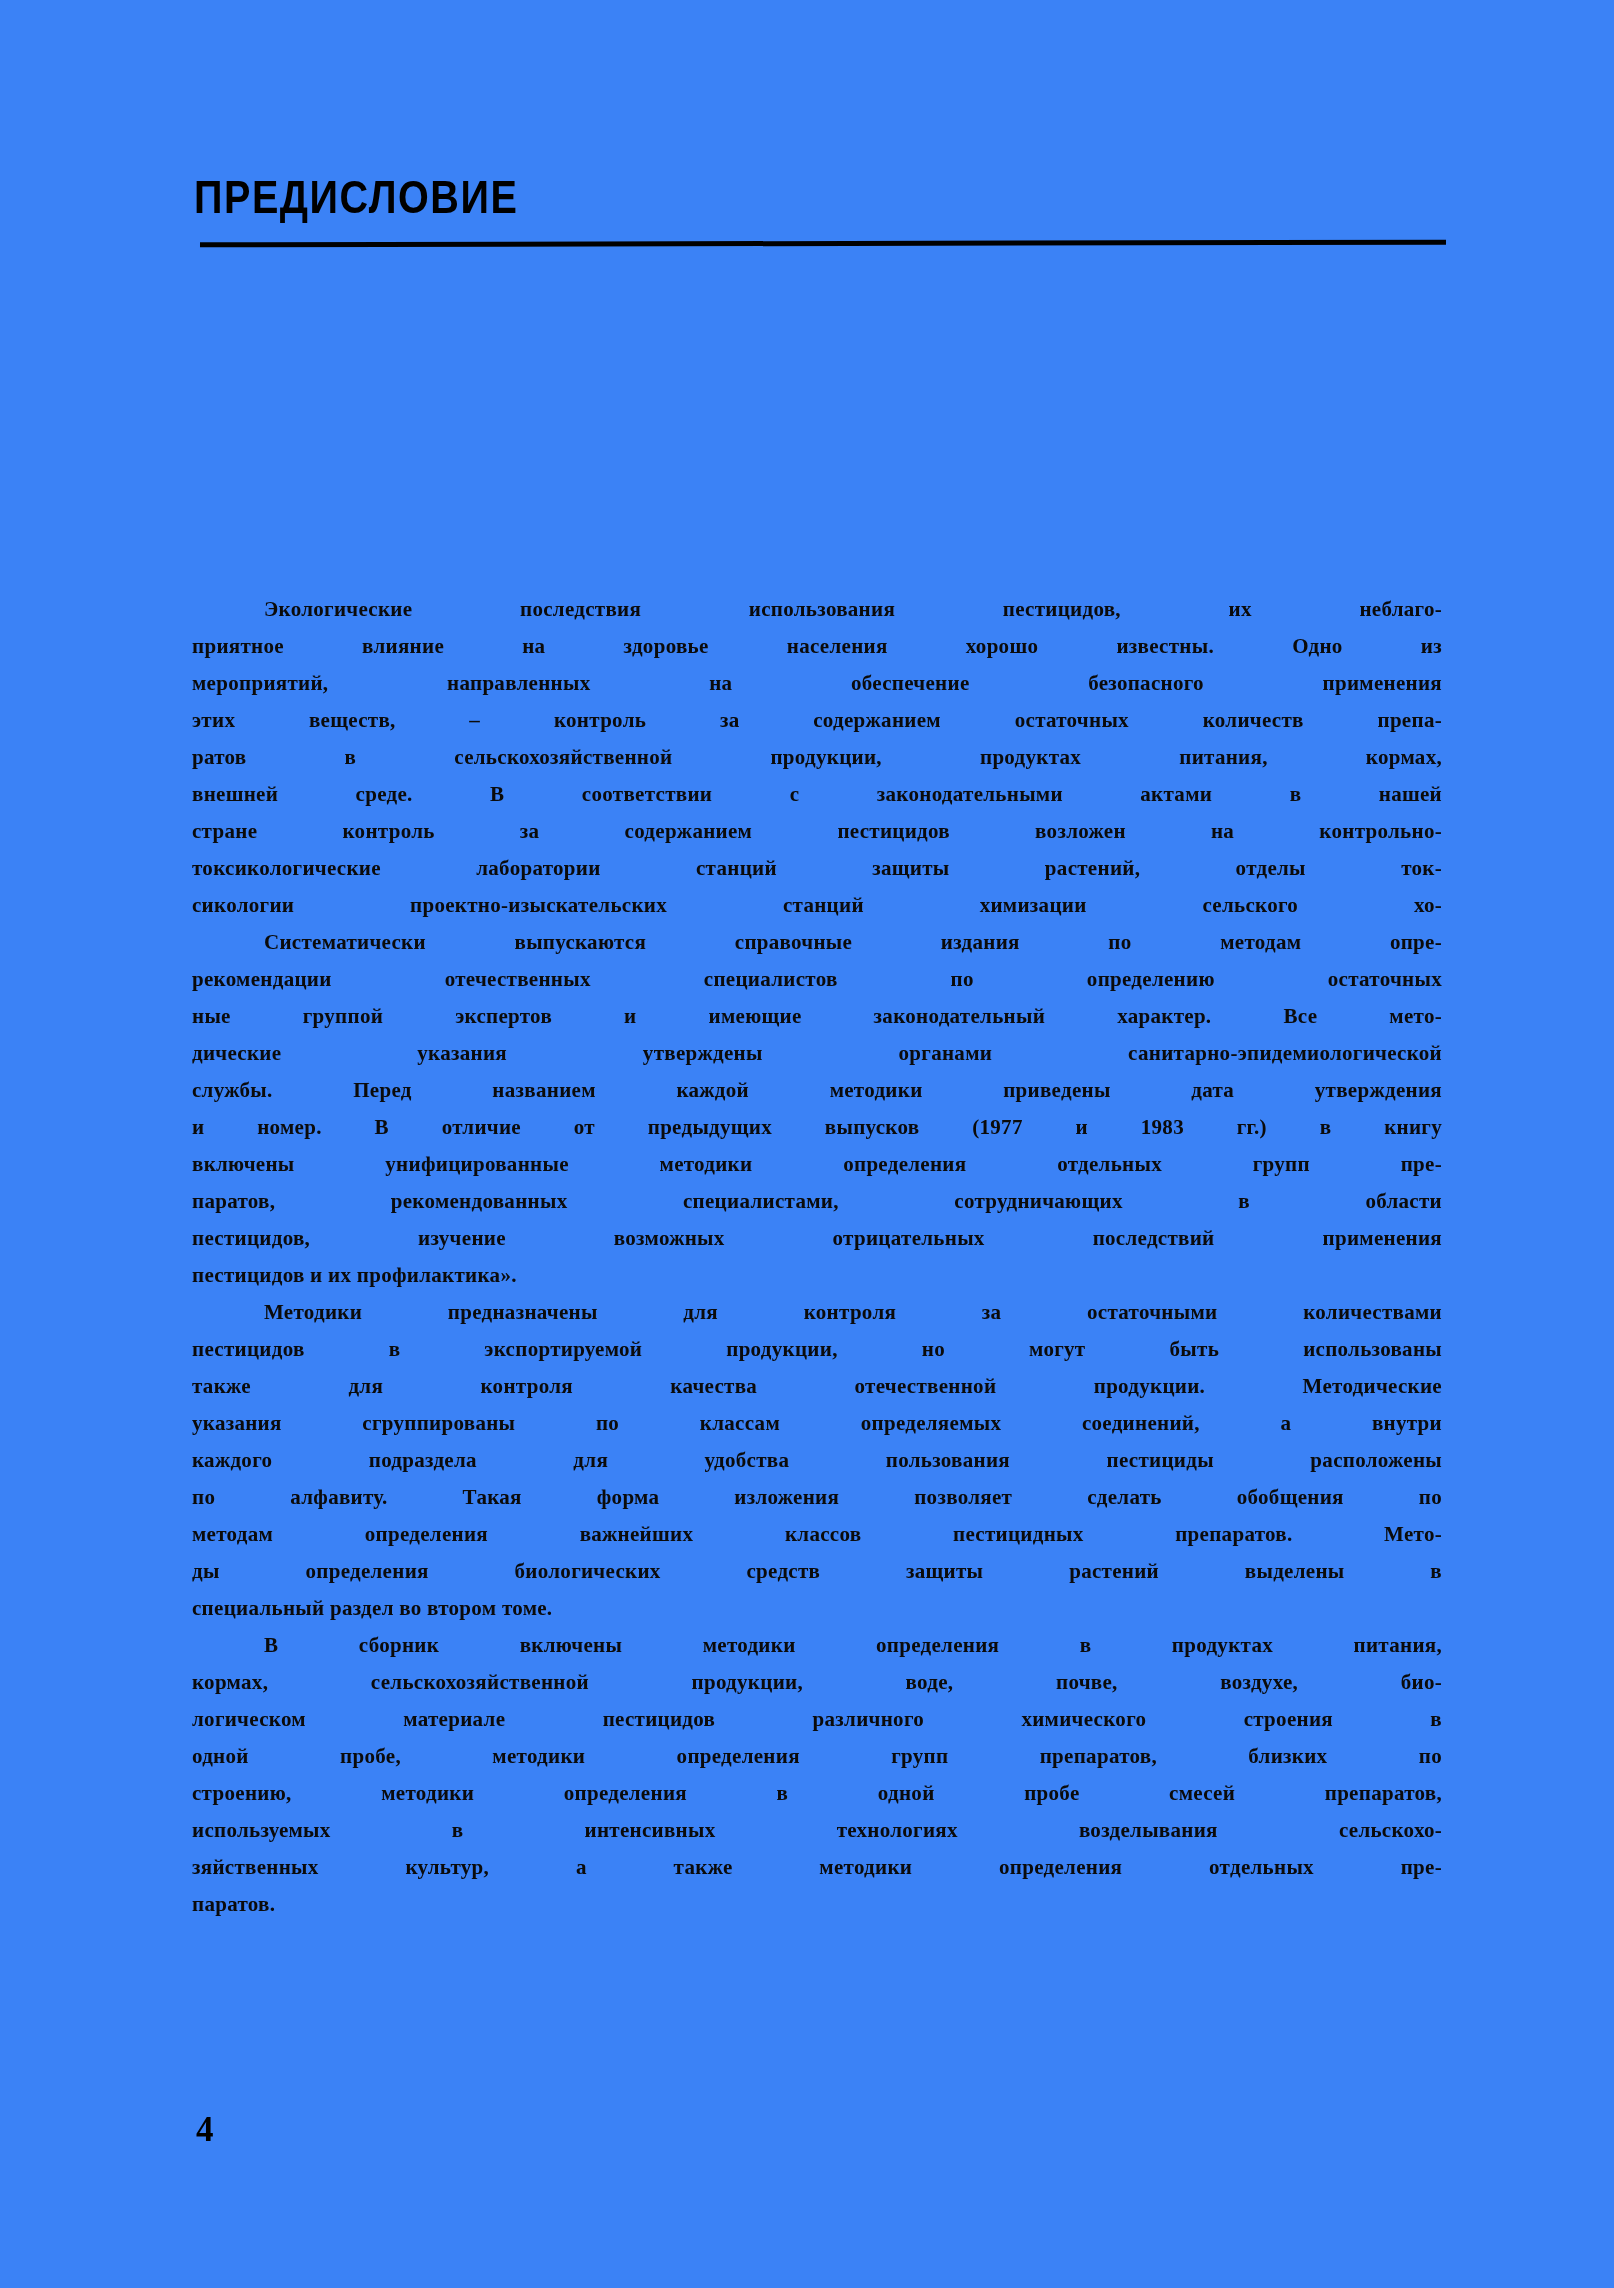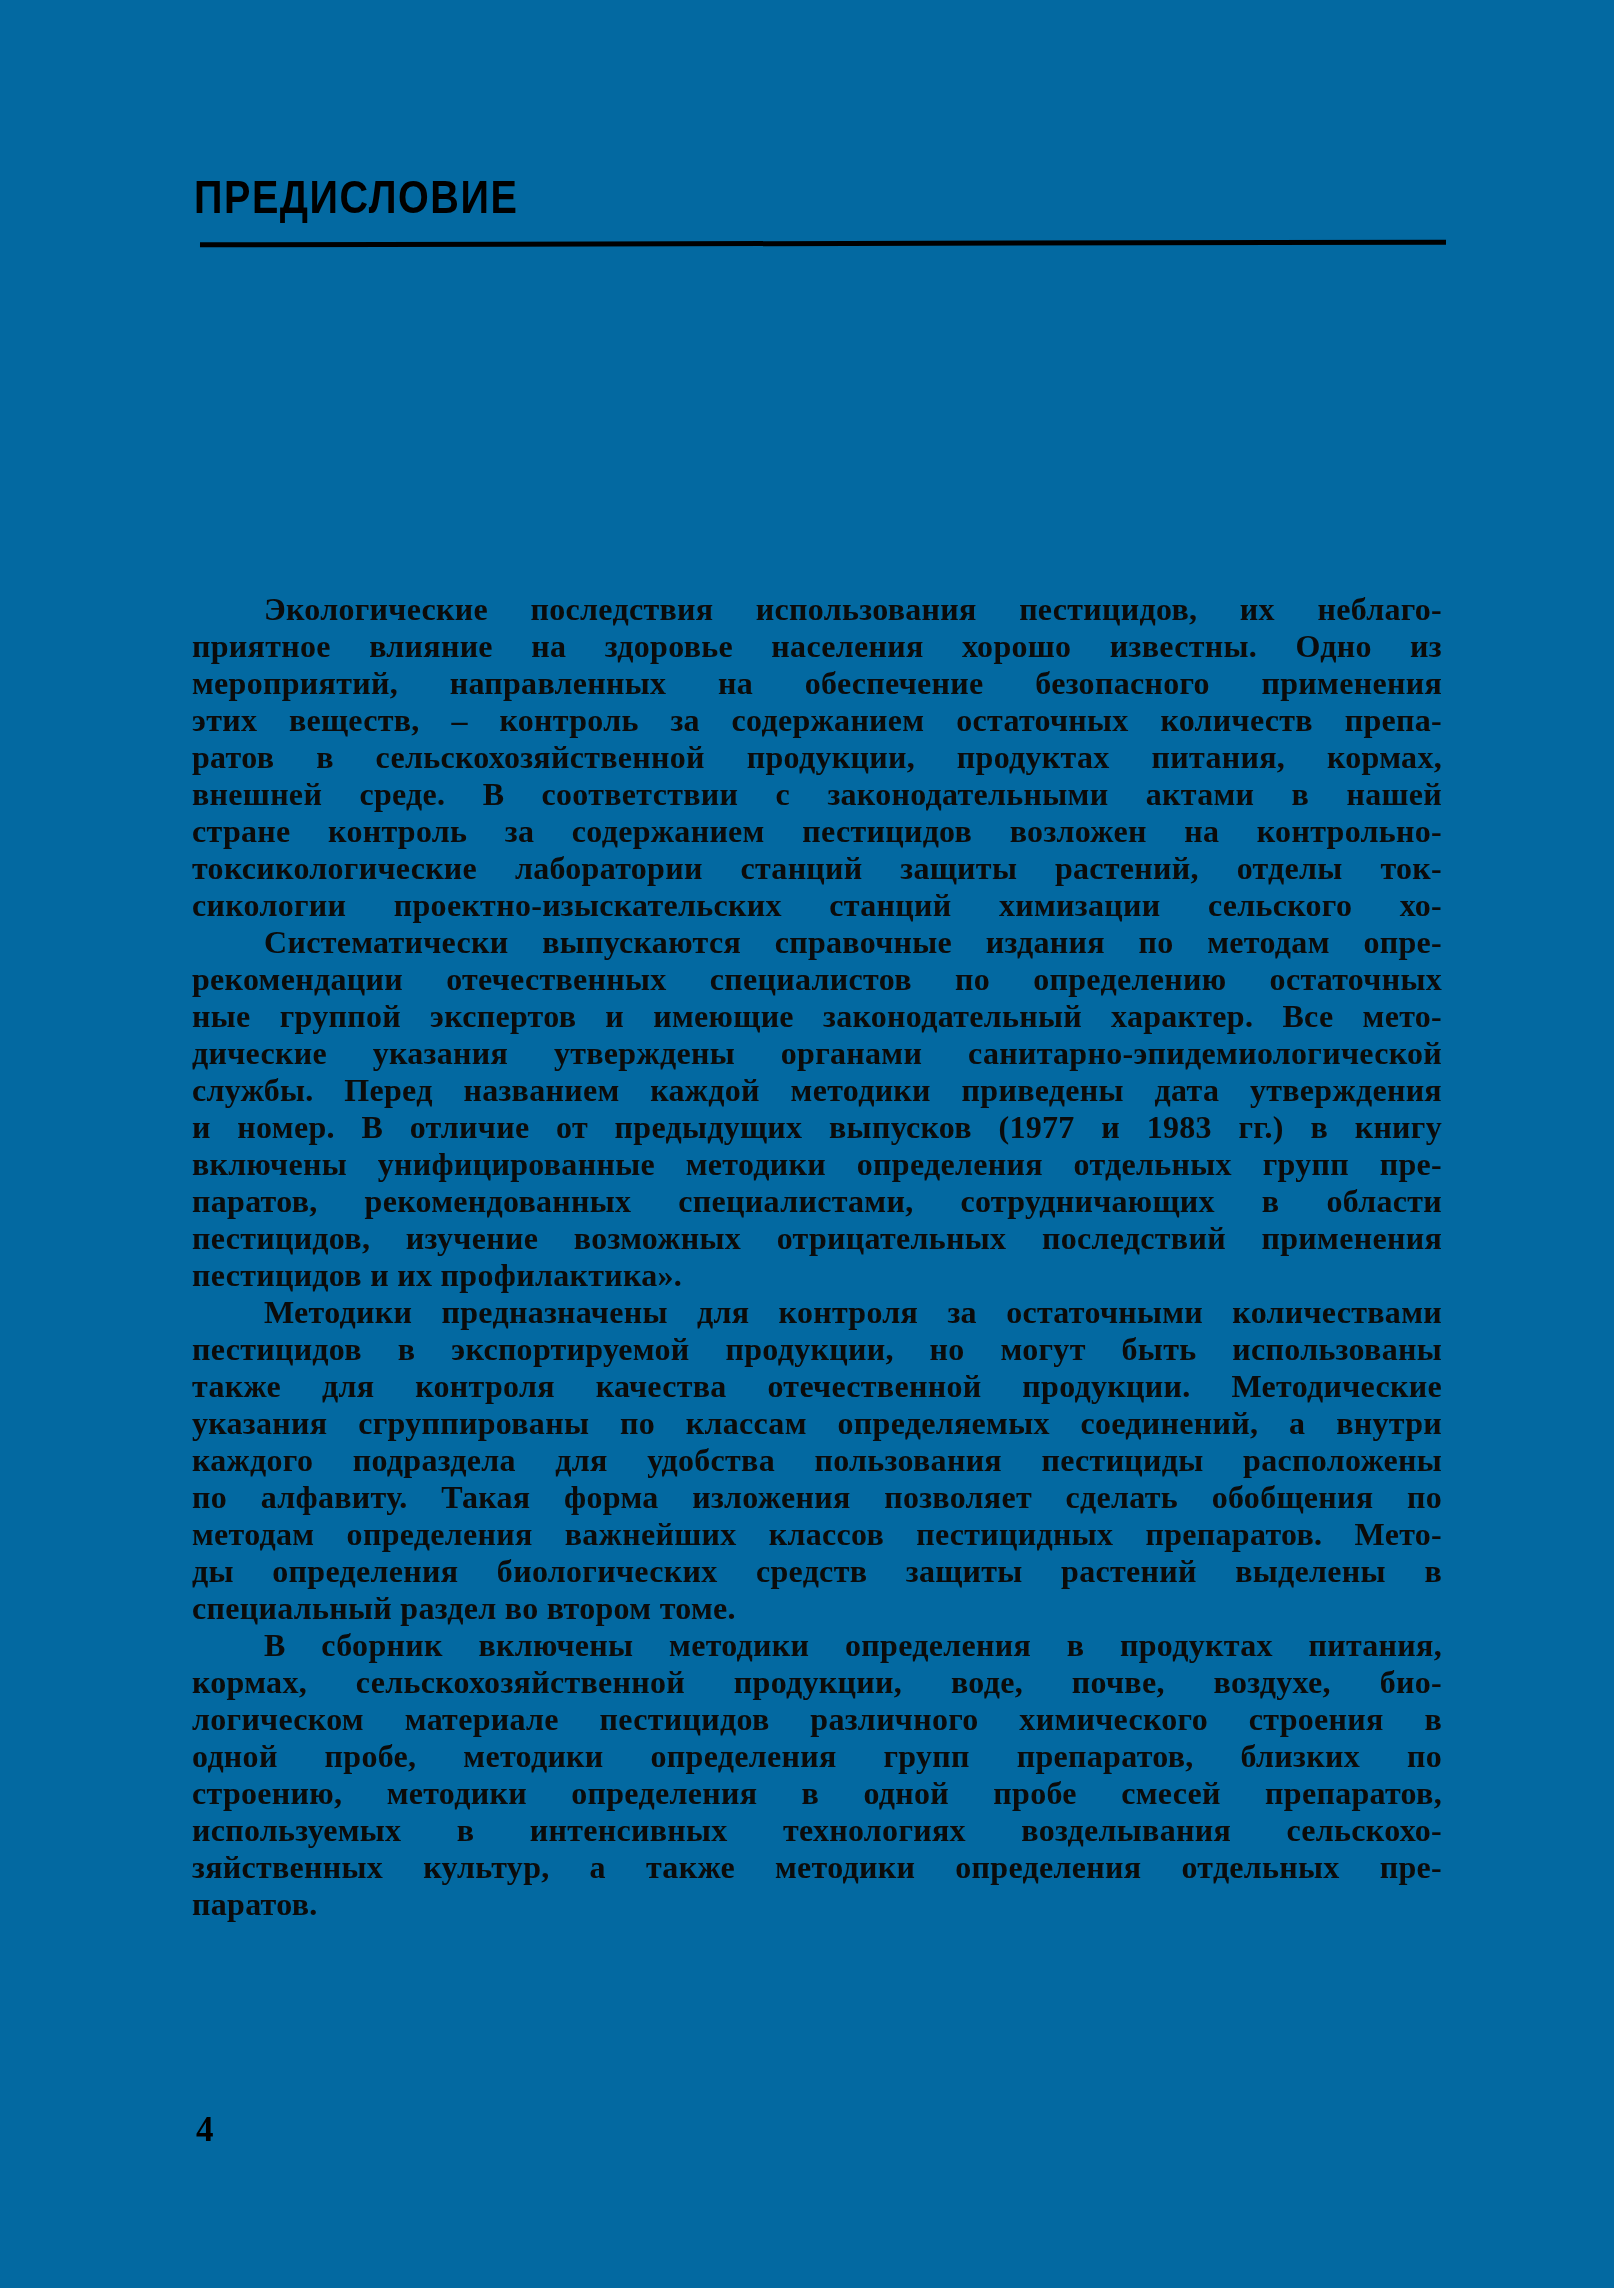--- a/index.html
+++ b/index.html
@@ -5,21 +5,21 @@
   html, body {
     margin: 0;
     padding: 0;
     background: #e8e8e8;
   }
   .page {
     position: relative;
     width: 1614px;
     height: 2289px;
     margin: 0 auto;
-    background: #0369a1;
+    background: #3b82f6;
     overflow: hidden;
     font-family: "Liberation Serif", "DejaVu Serif", serif;
     color: #0b0b0b;
   }
   .heading {
     position: absolute;
     left: 194px;
     top: 170px;
     font-family: "Liberation Sans", "DejaVu Sans", sans-serif;
     font-weight: bold;
@@ -37,21 +37,21 @@
     width: 1246px;
     height: 4.6px;
     background: #000;
     transform: rotate(-0.12deg);
   }
   .body-text {
     position: absolute;
     left: 192px;
     top: 591px;
     width: 1250px;
-    font-size: 32px;
+    font-size: 21px;
     line-height: 37px;
     font-weight: bold;
     letter-spacing: 0.3px;
   }
   .paragraph {
     margin: 0;
     padding: 0;
   }
   .line {
     text-align: justify;

